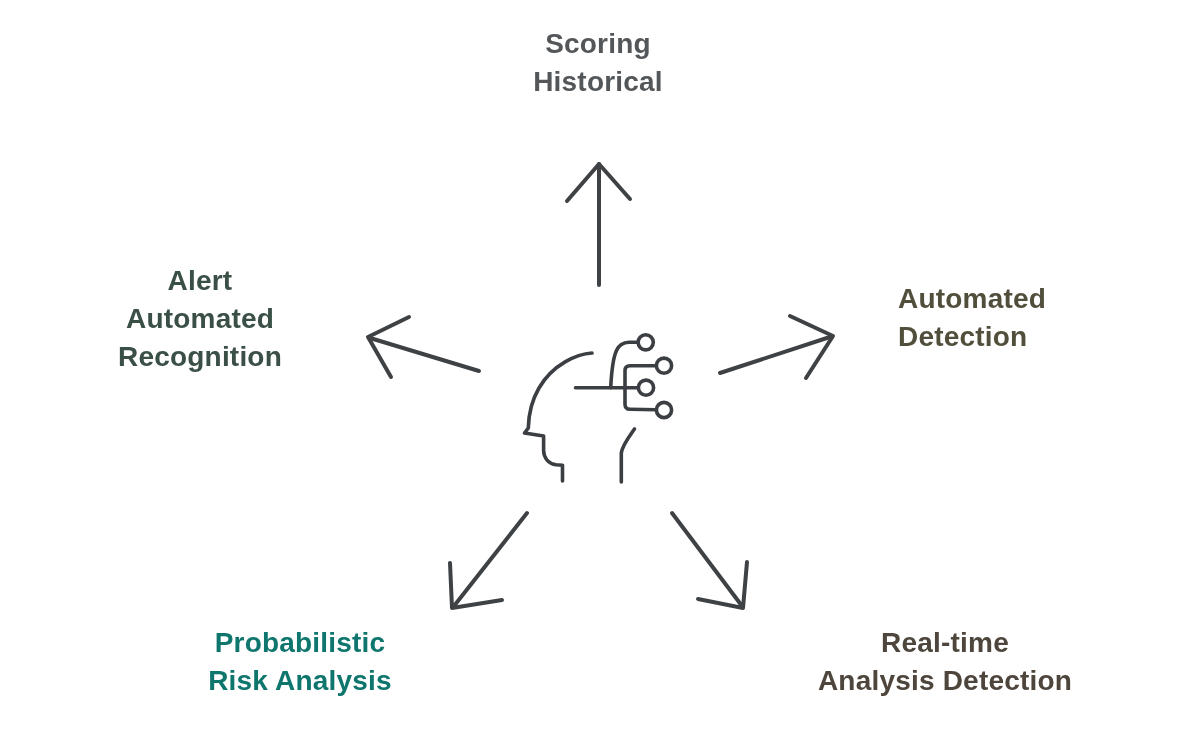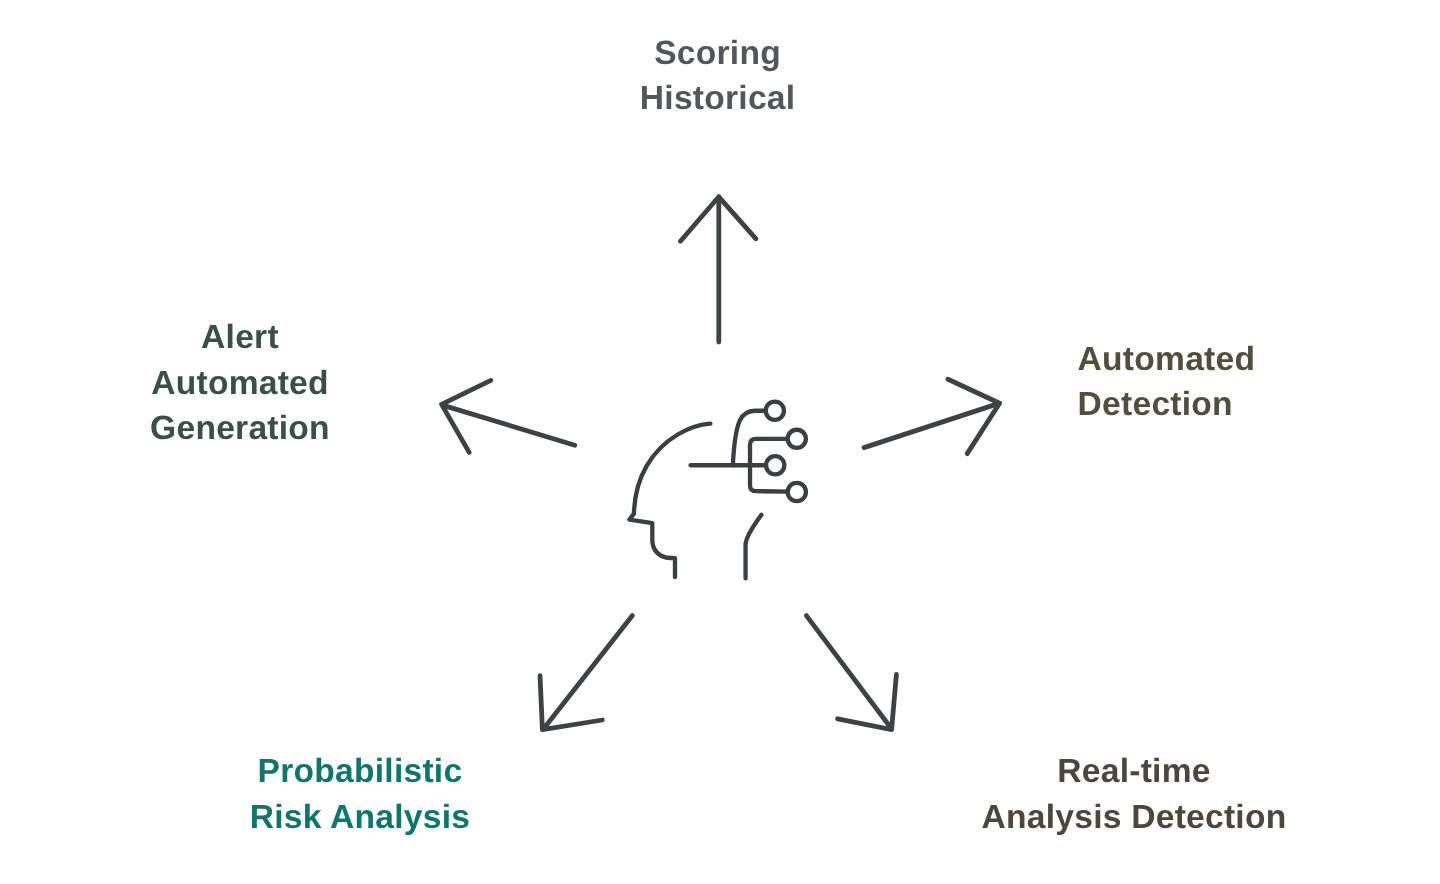--- a/index.html
+++ b/index.html
@@ -100,16 +100,16 @@
   </div>
 
   <div class="node-label label-bottom-left align-center" style="color: #0f766e;">
     <span>Probabilistic</span>
     <span>Risk Analysis</span>
   </div>
 
   <div class="node-label label-left align-center" style="color: rgb(58, 79, 69);">
     <span>Alert</span>
     <span>Automated</span>
-    <span>Generation</span>
+    <span>Recognition</span>
   </div>
 
 </div>
 
 </body></html>

